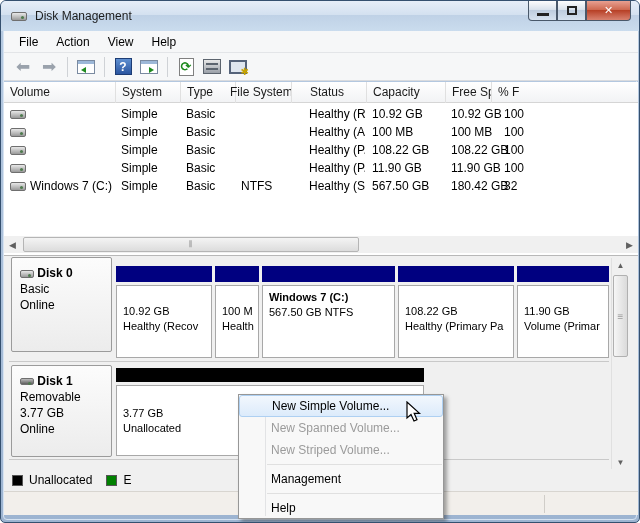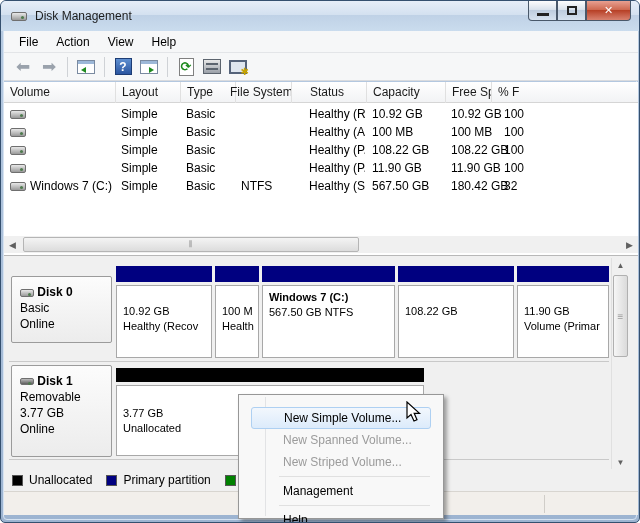--- a/index.html
+++ b/index.html
@@ -110,21 +110,21 @@
   .sw-black { background:#000000; } .sw-navy { background:#000080; } .sw-green { background:#008000; }
 
   
   .statusbar { position:absolute; left:3px; top:490px; width:634px; height:24px;
     background:#f2efeb; border-top:1px solid #d8d5d0; }
   .sb-div { position:absolute; left:540px; top:3px; width:1px; height:18px; background:#d0cdc8; }
 
   
   .ctxmenu { position:absolute; left:237px; top:393px; width:206px; height:125px;
     background:#f8f8f8; border:1px solid #979797; box-shadow:3px 3px 4px rgba(0,0,0,0.35);
-    padding:12px; z-index:20; }
+    padding:0; z-index:20; }
   .ctxmenu::before { content:""; position:absolute; left:26px; top:2px; bottom:2px; width:1px; background:#e2e3e5; }
   .mi { position:relative; height:22px; line-height:22px; padding-left:32px; white-space:nowrap; }
   .mi.hl { background:linear-gradient(#f2f7fd,#dcebfb); border:1px solid #aed0f2; border-radius:3px;
     height:22px; line-height:20px; }
   .mi.dis { color:#9b9b9b; }
   .msep { height:1px; background:#e0e0e0; margin:3px 1px 3px 28px; }
 
   .cursor { position:absolute; left:404px; top:400px; z-index:30; }
 </style>
 </head>
@@ -188,21 +188,21 @@
         <div class="drawer-sq"></div>
       </div>
     <div class="tb-icon">
         <div class="pc-sq"></div>
       </div>
   </div>
 
   <div class="listpane">
     <div class="listheader">
       <div class="hcell" style="left:0;width:112px;">Volume</div>
-      <div class="hcell" style="left:112px;width:65px;">Layout</div>
+      <div class="hcell" style="left:112px;width:65px;">System</div>
       <div class="hcell" style="left:177px;width:55px;">Type</div>
       <div class="hcell" style="left:220px;width:68px;">File System</div>
       <div class="hcell" style="left:300px;width:63px;">Status</div>
       <div class="hcell" style="left:363px;width:79px;">Capacity</div>
       <div class="hcell" style="left:442px;width:46px;">Free Spa...</div>
       <div class="hcell" style="left:488px;width:146px;border-right:none;">% F</div>
     </div>
 
     <div class="vrow" style="top:23px;">
       <span class="vcell" style="left:6px;"><span class="drive-ico"></span></span>
@@ -254,21 +254,21 @@
 
     <div class="hscroll">
       <div class="hs-btn" style="left:0;">◀</div>
       <div class="hs-thumb"></div>
       <div class="hs-btn" style="right:0;left:auto;">▶</div>
     </div>
   </div>
 
   <div class="graphpane">
 
-    <div class="disklabel" style="top:20px;height:67px;">
+    <div class="disklabel" style="top:1px;height:95px;">
       <div class="dname"><span class="drive-ico" style="width:14px;height:8px;"></span>
         <span>Disk 0</span></div>
       <div>Basic</div>
       <div>Online</div>
     </div>
 
     <div class="part" style="left:112px;top:10px;width:96px;height:92px;">
       <div class="strip" style="background:#000080;"></div>
       <div class="pbody">
         <div class="ptext" style="top:18px;">
@@ -296,20 +296,21 @@
           <div>567.50 GB NTFS</div>
         </div>
       </div>
     </div>
 
     <div class="part" style="left:394px;top:10px;width:116px;height:92px;">
       <div class="strip" style="background:#000080;"></div>
       <div class="pbody">
         <div class="ptext" style="top:18px;">
           <div>108.22 GB</div>
+          <div>Healthy (Primary Pa</div>
         </div>
       </div>
     </div>
 
     <div class="part" style="left:513px;top:10px;width:92px;height:92px;">
       <div class="strip" style="background:#000080;"></div>
       <div class="pbody">
         <div class="ptext" style="top:18px;">
           <div>11.90 GB</div>
           <div>Volume (Primar</div>
@@ -343,24 +344,20 @@
       <div class="vs-btn" style="top:0;">▲</div>
       <div class="vs-thumb"></div>
       <div class="vs-btn" style="bottom:0;">▼</div>
     </div>
   </div>
 
   <div class="legendrow">
     <div class="legend-item">
       <span class="sw sw-black"></span>
       <span>Unallocated</span>
-    </div>
-    <div class="legend-item">
-      <span class="sw sw-navy"></span>
-      <span>Primary partition</span>
     </div>
     <div class="legend-item">
       <span class="sw sw-green"></span>
       <span>E</span>
     </div>
   </div>
 
   <div class="statusbar">
     <div class="sb-div"></div>
   </div>

